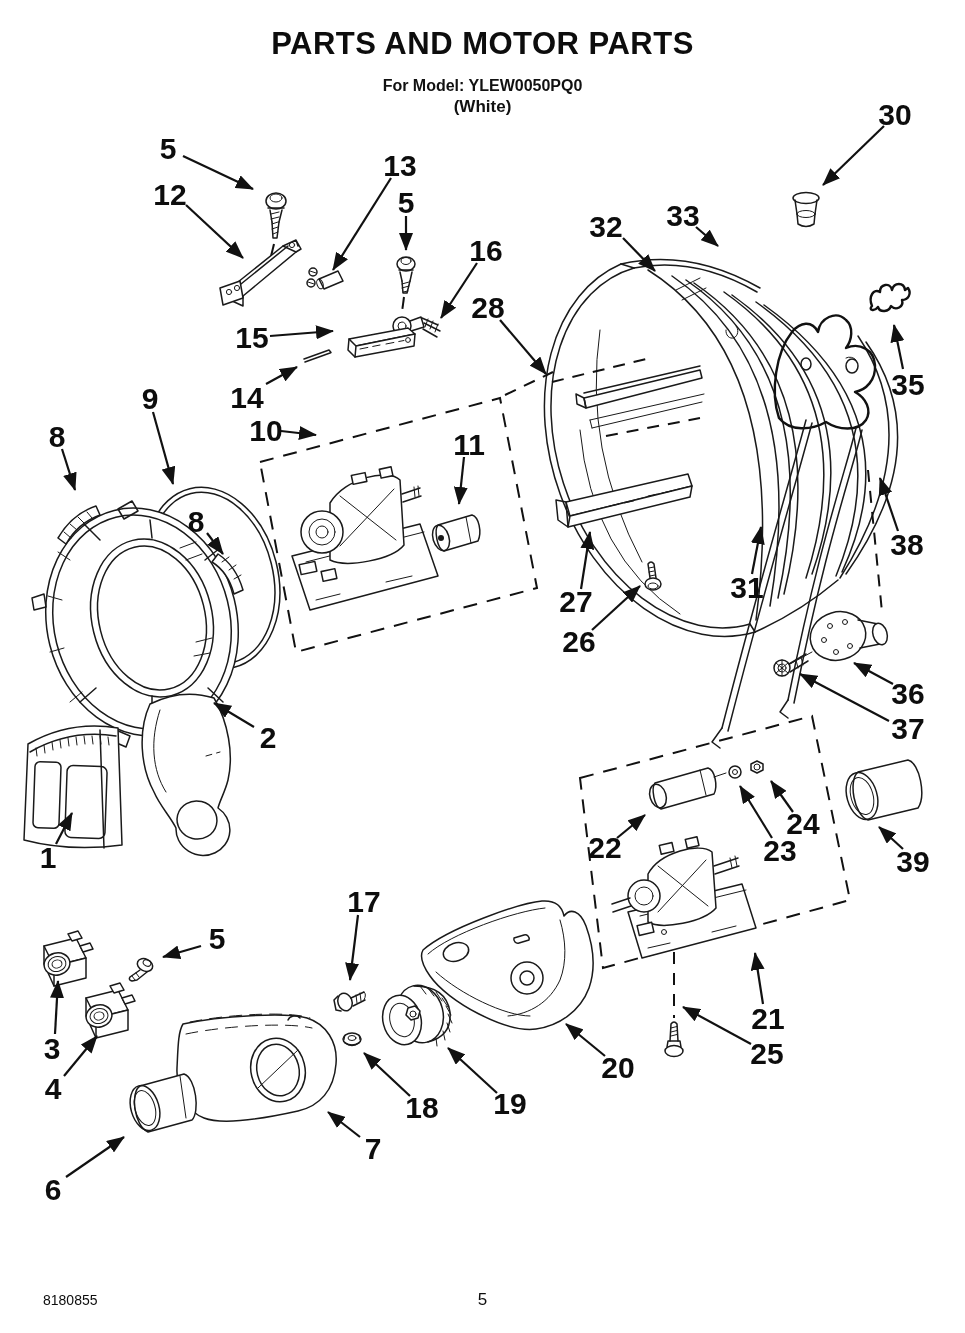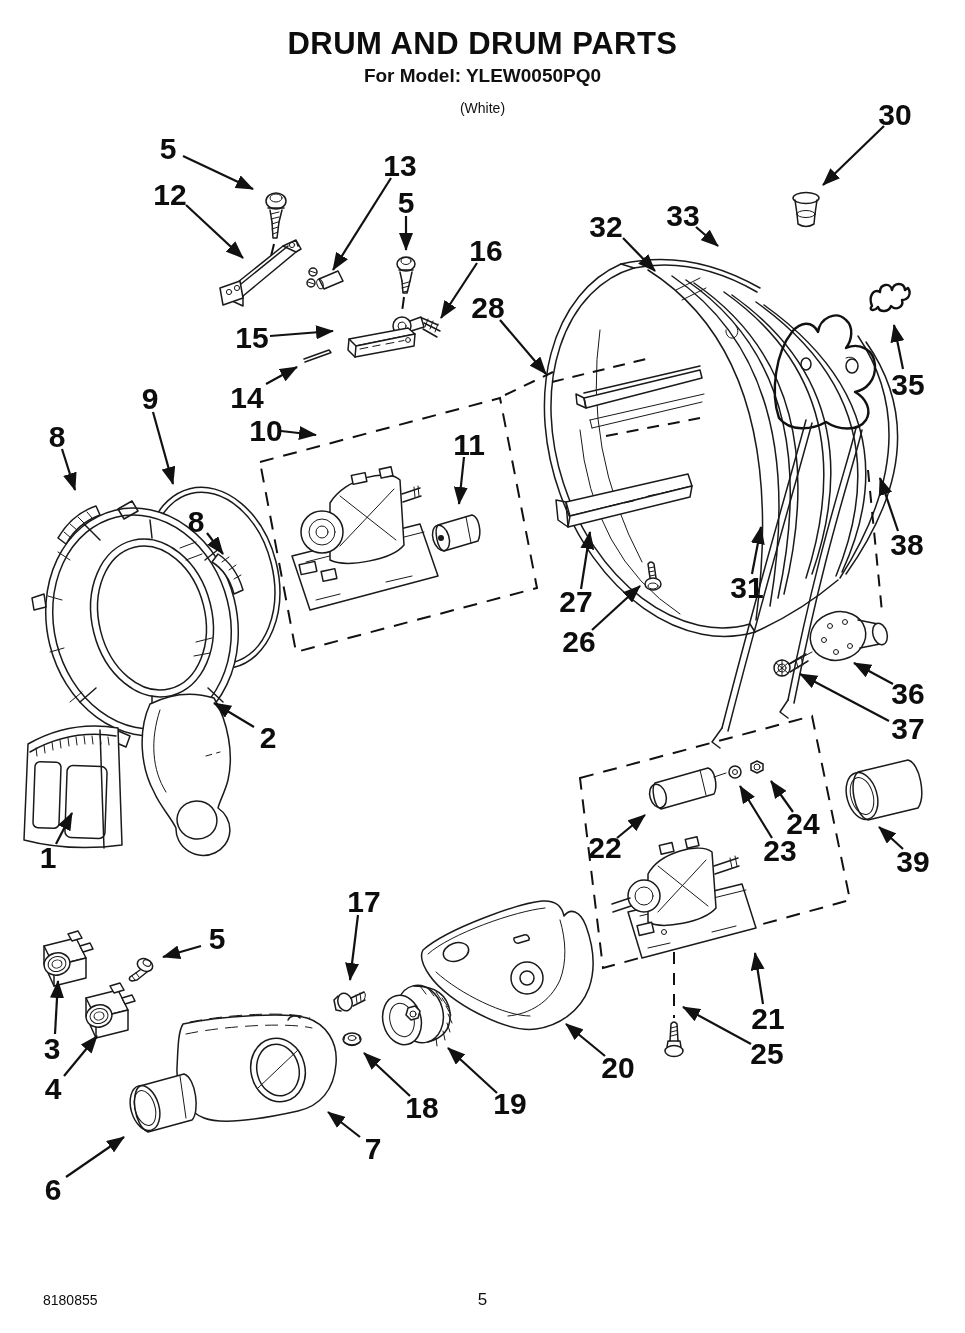--- a/index.html
+++ b/index.html
@@ -3,41 +3,41 @@
 <meta charset="utf-8">
 <style>
   html,body{margin:0;padding:0;background:#e8e8e8;}
   .page{
     position:relative;width:965px;height:1333px;margin:0 auto;
     background:#ffffff;overflow:hidden;
     font-family:"Liberation Sans", sans-serif;color:#111;
   }
   .title-block{position:absolute;top:26px;left:0;width:965px;text-align:center;z-index:3;}
   .title-block .main{font-size:31px;font-weight:700;letter-spacing:.5px;color:#0d0d0d;}
-  .title-block .model{font-size:19px;font-weight:700;margin-top:3px;}
-  .title-block .colorline{font-size:14px;font-weight:400;margin-top:13px;}
+  .title-block .model{font-size:16px;font-weight:700;margin-top:15px;}
+  .title-block .colorline{font-size:17px;font-weight:700;margin-top:2px;}
   .footer-doc{position:absolute;left:43px;top:1292px;font-size:14px;color:#0d0d0d;}
   .footer-page{position:absolute;left:0;top:1290px;width:965px;text-align:center;font-size:17px;color:#0d0d0d;}
   svg{position:absolute;top:0;left:0;}
   .ln{stroke:#1a1a1a;stroke-width:1.5;fill:none;stroke-linecap:round;stroke-linejoin:round;}
   .lnthin{stroke:#1a1a1a;stroke-width:1;fill:none;stroke-linecap:round;}
   .lnbold{stroke:#111;stroke-width:2.4;fill:none;stroke-linecap:round;stroke-linejoin:round;}
   .wfill{fill:#ffffff;}
   .dashbox{stroke:#111;stroke-width:2;fill:none;stroke-dasharray:14 10;}
   .dashln{stroke:#111;stroke-width:2;fill:none;stroke-dasharray:12 9;stroke-linecap:butt;}
   .leader{stroke:#111;stroke-width:2.2;}
   .callout{font:700 30px "Liberation Sans", sans-serif;fill:#0d0d0d;text-anchor:middle;}
 </style>
 </head>
 <body>
 
 <div class="page">
 
   <div class="title-block">
-    <div class="main">DRUM AND DRUM PARTS</div>
+    <div class="main">PARTS AND MOTOR PARTS</div>
     <div class="model">For Model: YLEW0050PQ0</div>
     <div class="colorline">(White)</div>
   </div>
 
   <svg id="diagram-svg" width="965" height="1333" viewBox="0 0 965 1333">
     <defs>
       <marker id="arrow" markerUnits="userSpaceOnUse" markerWidth="19" markerHeight="14" refX="17" refY="7" orient="auto">
         <path d="M0,0 L18,7 L0,14 Z" fill="#111"></path>
       </marker>
     </defs>

